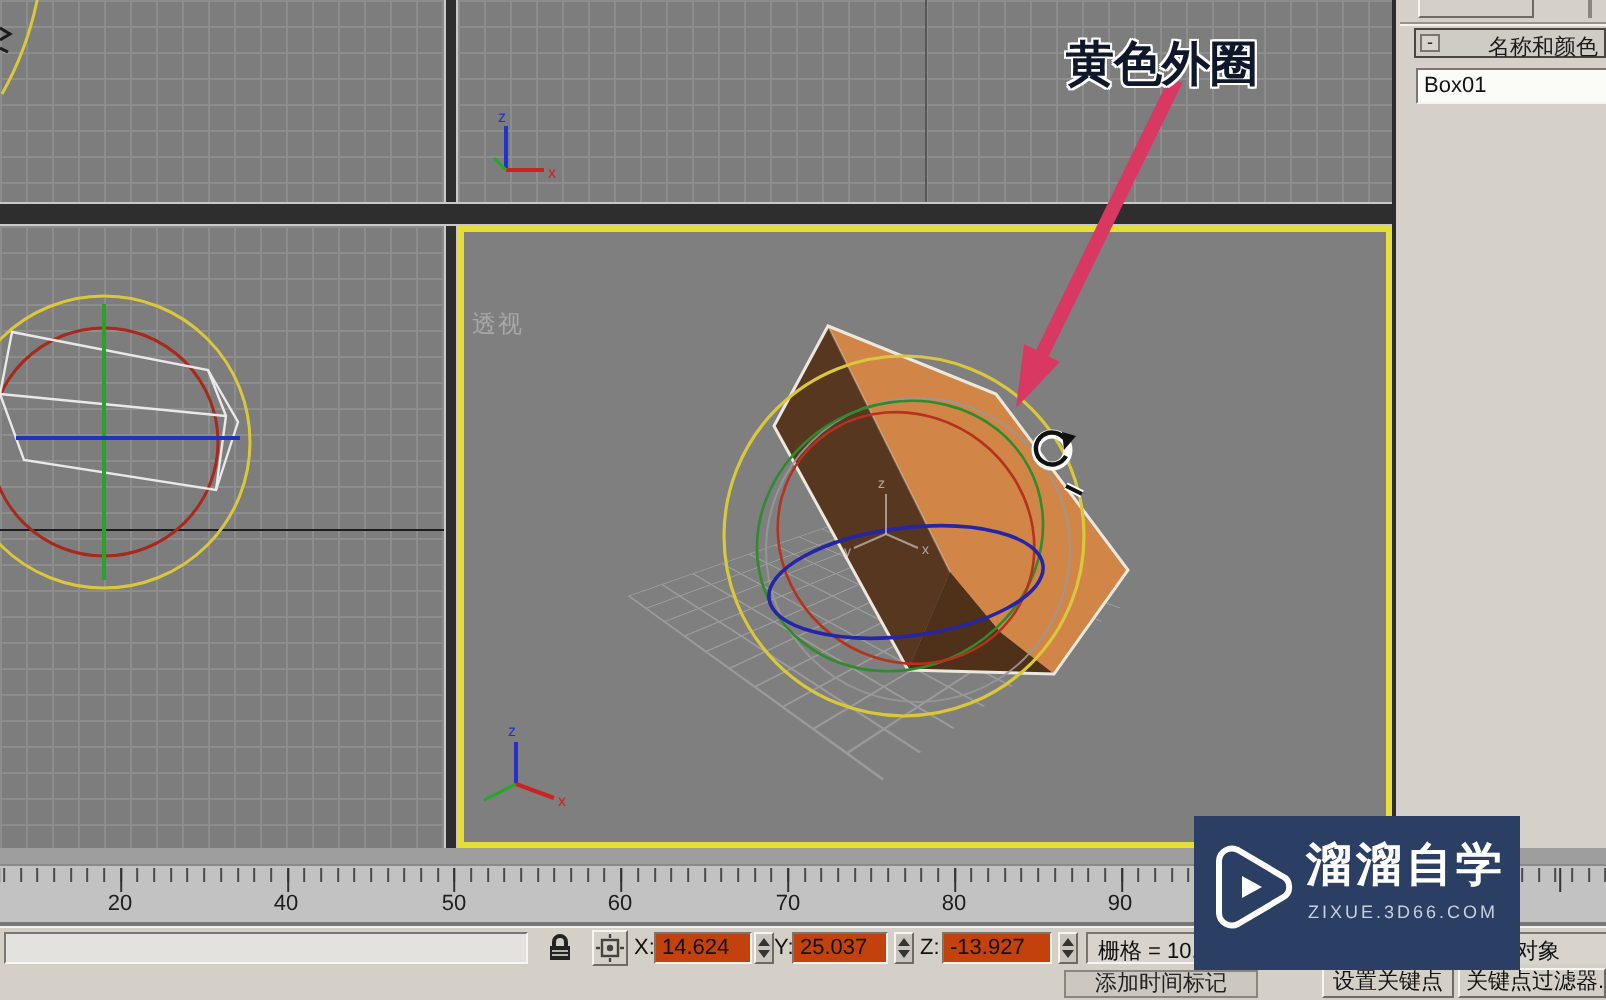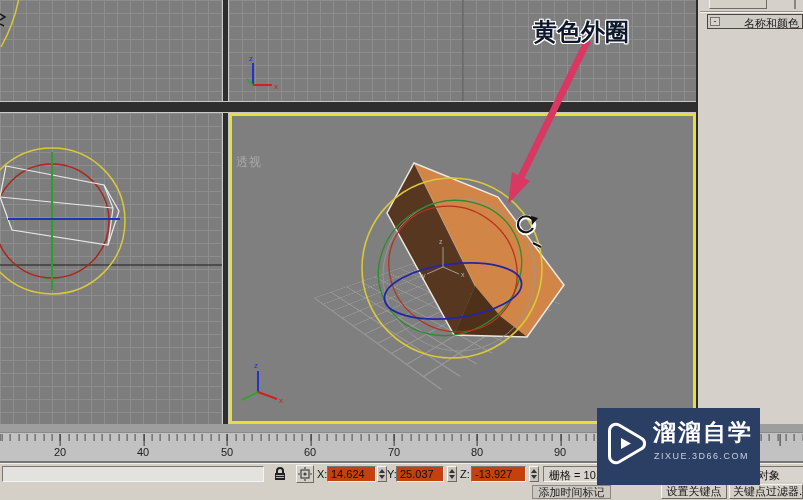--- a/index.html
+++ b/index.html
@@ -53,21 +53,21 @@
   .coord-label{position:absolute;top:4px;font-size:11px;color:#111;}
   .coord-field{position:absolute;top:2px;height:16px;font-size:11px;color:#111;padding:1px 0 0 3px;white-space:nowrap;overflow:hidden;}
   .spin{position:absolute;top:2px;width:10px;height:16px;background:#c9c5be;border:1px solid #6f6b64;border-top-color:#f5f4f1;border-left-color:#f5f4f1;}
   .spin:before,.spin:after{content:"";position:absolute;left:1px;border-left:3px solid transparent;border-right:3px solid transparent;}
   .spin:before{top:2px;border-bottom:4px solid #333;}
   .spin:after{bottom:2px;border-top:4px solid #333;}
   .grid-field{position:absolute;left:543px;top:2px;width:152px;height:16px;background:#d8d4cd;border:1px solid #7a766f;border-right-color:#f5f4f1;border-bottom-color:#f5f4f1;font-size:11px;color:#111;padding:1px 0 0 5px;white-space:nowrap;overflow:hidden;}
   .prompt-field{position:absolute;left:698px;top:2px;width:105px;height:16px;background:#d8d4cd;border-top:1px solid #7a766f;font-size:11px;color:#111;padding:1px 0 0 60px;white-space:nowrap;overflow:hidden;}
   .lock-btn{position:absolute;left:272px;top:1px;width:16px;height:18px;}
   .abs-btn{position:absolute;left:296px;top:1px;width:18px;height:18px;}
-  .addtag{position:absolute;left:532px;top:1px;width:79px;height:14px;background:#ccc8c1;border:1px solid #8a867f;font-size:11px;color:#222;text-align:center;line-height:12px;white-space:nowrap;overflow:hidden;}
+  .addtag{position:absolute;left:532px;top:1px;width:97px;height:14px;background:#ccc8c1;border:1px solid #8a867f;font-size:11px;color:#222;text-align:center;line-height:12px;white-space:nowrap;overflow:hidden;}
   .setkey{position:absolute;left:661px;top:0;width:66px;height:15px;font-size:11px;color:#111;text-align:center;line-height:13px;white-space:nowrap;overflow:hidden;}
   .keyfilters{position:absolute;left:729px;top:0;width:74px;height:15px;font-size:11px;color:#111;text-align:right;line-height:13px;white-space:nowrap;overflow:hidden;}
 
   
   .watermark{position:absolute;left:597px;top:408px;width:163px;height:77px;background:#2b3e63;z-index:50;padding-left:10px;}
   .wm-brand{position:absolute;left:56px;top:9px;font-size:23px;font-weight:bold;color:#fff;letter-spacing:2px;white-space:nowrap;}
   .wm-site{position:absolute;left:57px;top:43px;font-size:9px;color:#c7d0de;letter-spacing:1.5px;white-space:nowrap;}
 
   
   .anno-label{position:absolute;left:533px;top:16px;font-size:24px;font-weight:bold;color:#0f172a;z-index:61;white-space:nowrap;
@@ -166,20 +166,21 @@
   </div>
 
   <div class="panel">
     <div class="btn-fragment"></div>
     <div class="btn-fragment2"></div>
     <div class="panel-groove"></div>
     <div class="rollout">
       <div class="minus">-</div>
       <div class="title">名称和颜色</div>
     </div>
+    <div class="name-field">Box01</div>
   </div>
 
   <div class="strip"></div>
 
   <div class="ruler">
     <div class="ticks-minor"></div>
     <div class="ticks-major"></div>
     <span class="tick-num" style="left:60px">20</span>
     <span class="tick-num" style="left:143px">40</span>
     <span class="tick-num" style="left:227px">50</span>

